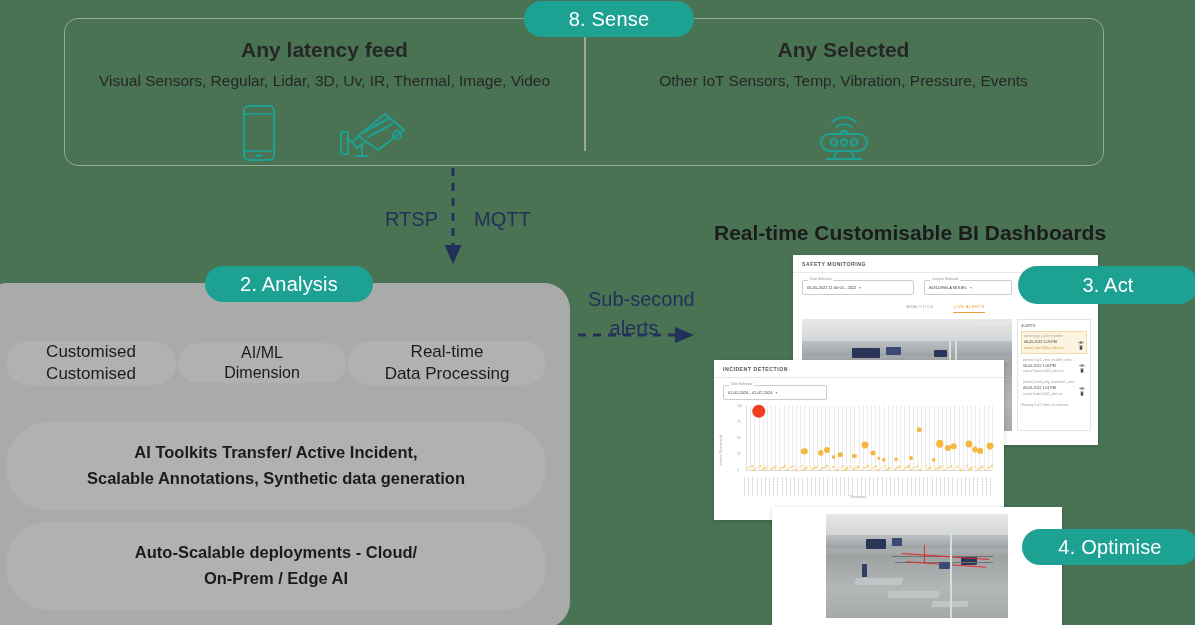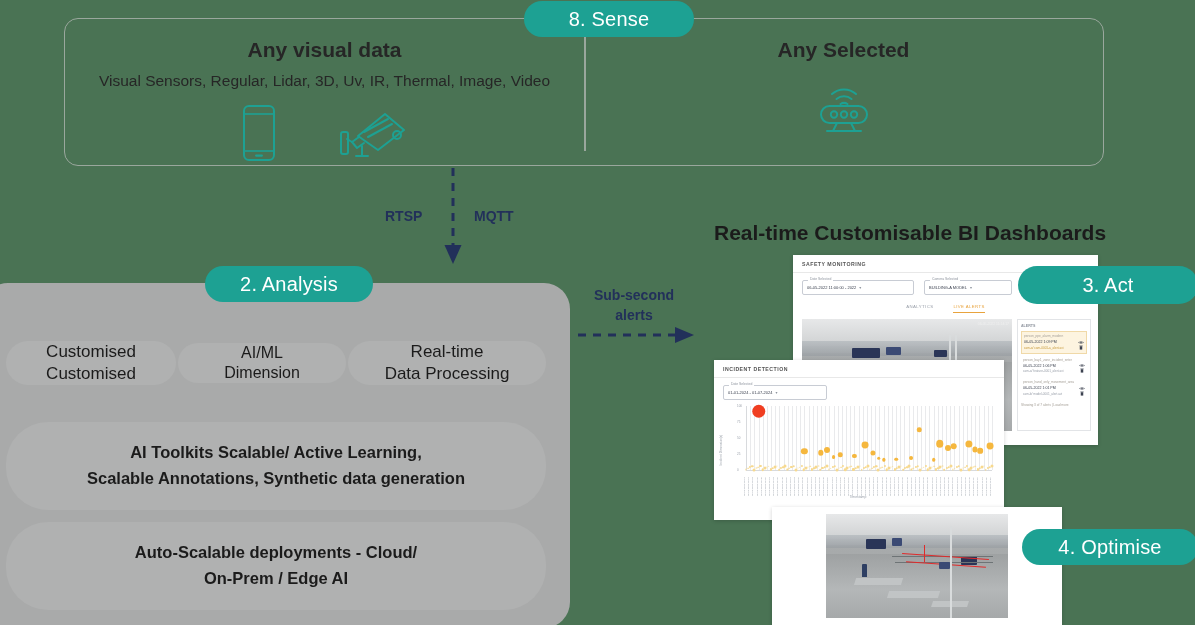--- a/index.html
+++ b/index.html
@@ -50,21 +50,21 @@
     margin-top: 10px;
   }
   .sense-icons {
     display: flex; justify-content: center; align-items: flex-end;
     gap: 62px; margin-top: 14px;
   }
 
   
   .conn-label {
     position: absolute; color: #22305a;
-    font-size: 14px; font-weight: bold; z-index: 30;
+    font-size: 20px; font-weight: normal; z-index: 30;
     white-space: nowrap;
   }
   #lbl-rtsp { left: 385px; top: 208px; }
   #lbl-mqtt { left: 474px; top: 208px; }
   #lbl-subsec {
     left: 588px; top: 285px; width: 92px;
     text-align: center; line-height: 1.45;
   }
   #arrow-down { position: absolute; left: 440px; top: 168px; z-index: 30; }
   #arrow-right{ position: absolute; left: 578px; top: 325px; z-index: 30; }
@@ -197,21 +197,21 @@
 </style>
 </head>
 <body>
 
 <div id="stage">
 
   <div id="sense-card">
     <div class="sense-div"></div>
 
     <div class="sense-half">
-      <div class="sense-title">Any visual data</div>
+      <div class="sense-title">Any latency feed</div>
       <div class="sense-sub">Visual Sensors, Regular, Lidar, 3D, Uv, IR, Thermal, Image, Video</div>
       <div class="sense-icons">
 
         <span>
           <svg width="34" height="58" viewBox="0 0 34 58">
             <rect x="2" y="2" width="30" height="54" rx="5" fill="none" stroke="#1da193" stroke-width="2"></rect>
             <line x1="2" y1="10" x2="32" y2="10" stroke="#1da193" stroke-width="1.6"></line>
             <line x1="2" y1="47" x2="32" y2="47" stroke="#1da193" stroke-width="1.6"></line>
             <rect x="13" y="50.5" width="8" height="2.2" rx="1.1" fill="#1da193"></rect>
           </svg>
@@ -229,20 +229,21 @@
               <rect x="3" y="26" width="7" height="22" rx="2"></rect>
               <path d="M24 40 L24 50 M18 50 L30 50"></path>
             </g>
           </svg>
         </span>
       </div>
     </div>
 
     <div class="sense-half">
       <div class="sense-title">Any Selected</div>
+      <div class="sense-sub">Other IoT Sensors, Temp, Vibration, Pressure, Events</div>
       <div class="sense-icons">
         <span>
           <svg width="66" height="58" viewBox="0 0 66 58">
             <g fill="none" stroke="#1da193" stroke-width="2" stroke-linecap="round">
               <path d="M21 18 A18 18 0 0 1 45 18"></path>
               <path d="M25.5 23 A12 12 0 0 1 40.5 23"></path>
               <path d="M29.5 28 A6.5 6.5 0 0 1 36.5 28"></path>
               <rect x="10" y="30" width="46" height="17" rx="8.5"></rect>
               <circle cx="23" cy="38.5" r="3.2"></circle>
               <circle cx="33" cy="38.5" r="3.2"></circle>
@@ -294,21 +295,21 @@
       <div class="pillbox" id="pb-rt">
         <span>
           <span>Real-time</span><br>
           <span>Data Processing</span>
         </span>
       </div>
     </div>
 
     <div class="wide-box" id="wb-toolkits">
       <span>
-        <span>AI Toolkits Scalable/ Active Learning,</span><br>
+        <span>AI Toolkits Transfer/ Active Incident,</span><br>
         <span>Scalable Annotations, Synthetic data generation</span>
       </span>
     </div>
 
     <div class="wide-box" id="wb-deploy">
       <span>
         <span>Auto-Scalable deployments - Cloud/</span><br>
         <span>On-Prem / Edge AI</span>
       </span>
     </div>

